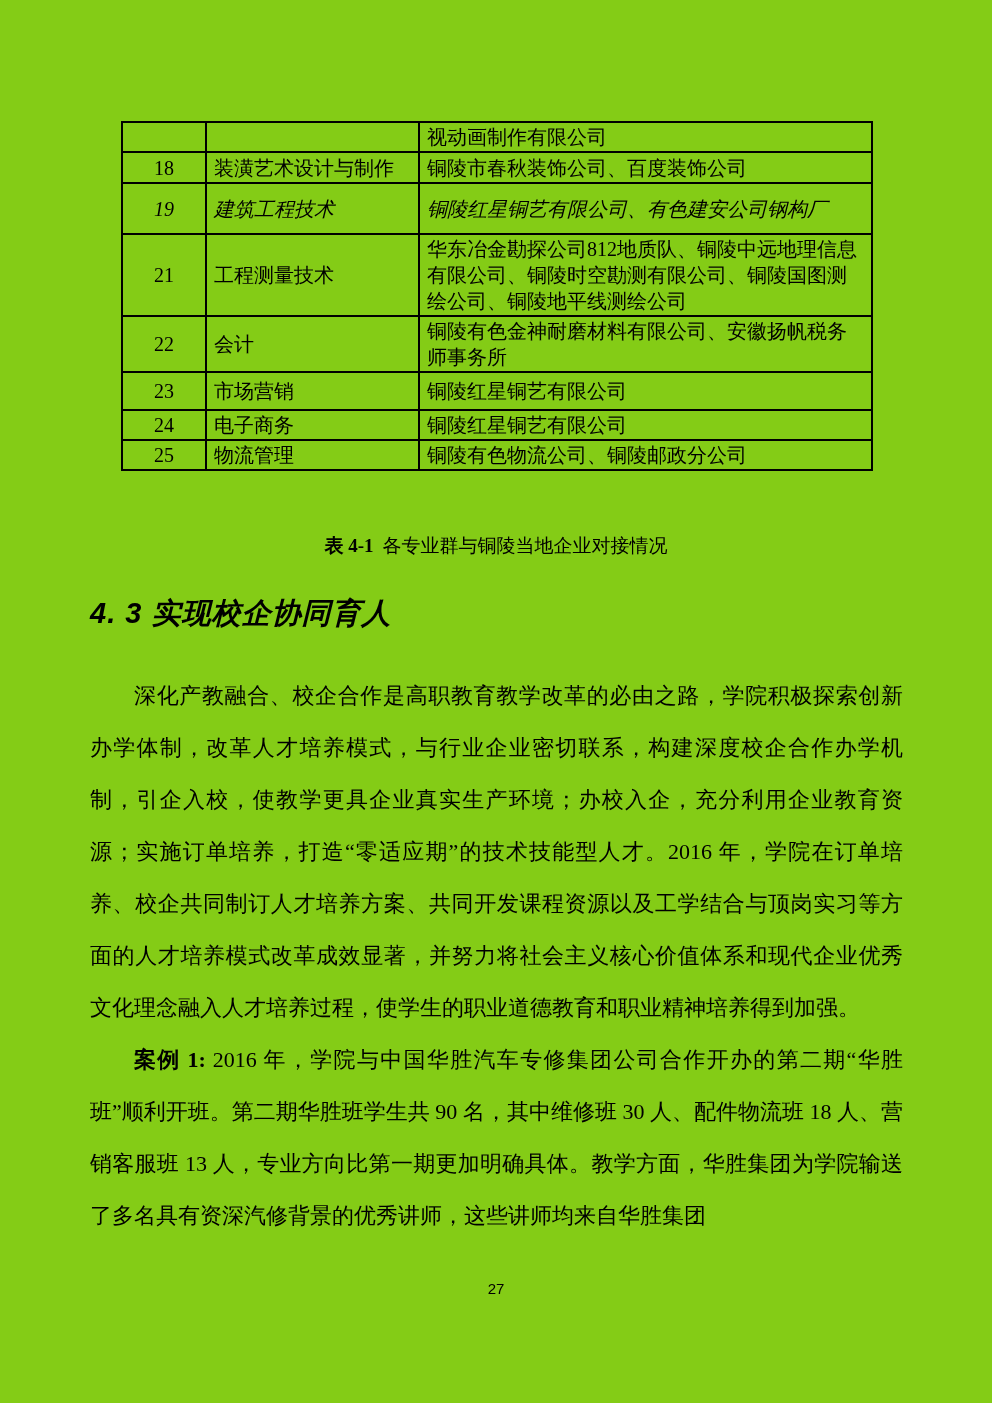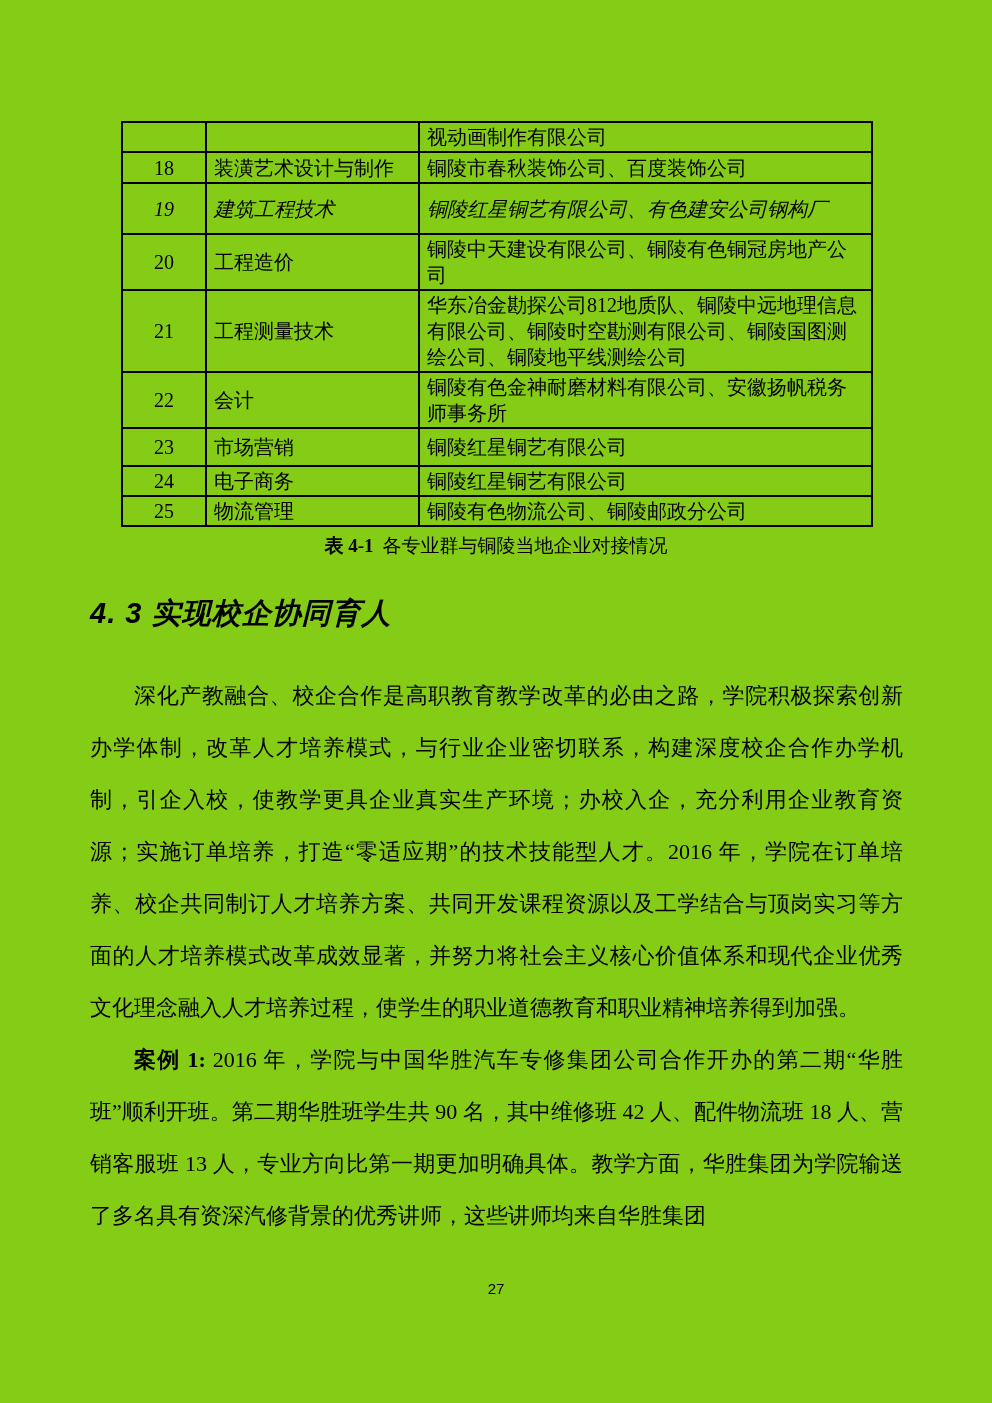--- a/index.html
+++ b/index.html
@@ -133,25 +133,20 @@
       <tr class="r1">
         <td class="num">18</td>
         <td class="major">装潢艺术设计与制作</td>
         <td class="comp">铜陵市春秋装饰公司、百度装饰公司</td>
       </tr>
       <tr class="r2">
         <td class="num">19</td>
         <td class="major">建筑工程技术</td>
         <td class="comp">铜陵红星铜艺有限公司、有色建安公司钢构厂</td>
       </tr>
-      <tr class="r3">
-        <td class="num">20</td>
-        <td class="major">工程造价</td>
-        <td class="comp">铜陵中天建设有限公司、铜陵有色铜冠房地产公司</td>
-      </tr>
       <tr class="r4">
         <td class="num">21</td>
         <td class="major">工程测量技术</td>
         <td class="comp">华东冶金勘探公司812地质队、铜陵中远地理信息有限公司、铜陵时空勘测有限公司、铜陵国图测绘公司、铜陵地平线测绘公司</td>
       </tr>
       <tr class="r5">
         <td class="num">22</td>
         <td class="major">会计</td>
         <td class="comp">铜陵有色金神耐磨材料有限公司、安徽扬帆税务师事务所</td>
       </tr>
@@ -174,18 +169,18 @@
   </table>
 
   <div class="caption">
     <span class="cap-prefix">表 4-1</span><span>各专业群与铜陵当地企业对接情况</span>
   </div>
 
   <h2 class="heading">4. 3 实现校企协同育人</h2>
 
   <div class="body-text">
     <p class="para"><span>深化产教融合、校企合作是高职教育教学改革的必由之路，学院积极探索创新办学体制，改革人才培养模式，与行业企业密切联系，构建深度校企合作办学机制，引企入校，使教学更具企业真实生产环境；办校入企，充分利用企业教育资源；实施订单培养，打造“零适应期”的技术技能型人才。2016 年，学院在订单培养、校企共同制订人才培养方案、共同开发课程资源以及工学结合与顶岗实习等方面的人才培养模式改革成效显著，并努力将社会主义核心价值体系和现代企业优秀文化理念融入人才培养过程，使学生的职业道德教育和职业精神培养得到加强。</span></p>
-    <p class="para"><span class="case-label">案例 1:</span><span>2016 年，学院与中国华胜汽车专修集团公司合作开办的第二期“华胜班”顺利开班。第二期华胜班学生共 90 名，其中维修班 42 人、配件物流班 18 人、营销客服班 13 人，专业方向比第一期更加明确具体。教学方面，华胜集团为学院输送了多名具有资深汽修背景的优秀讲师，这些讲师均来自华胜集团</span></p>
+    <p class="para"><span class="case-label">案例 1:</span><span>2016 年，学院与中国华胜汽车专修集团公司合作开办的第二期“华胜班”顺利开班。第二期华胜班学生共 90 名，其中维修班 30 人、配件物流班 18 人、营销客服班 13 人，专业方向比第一期更加明确具体。教学方面，华胜集团为学院输送了多名具有资深汽修背景的优秀讲师，这些讲师均来自华胜集团</span></p>
   </div>
 
   <div class="footer">27</div>
 
 </div>
 
 </body></html>

